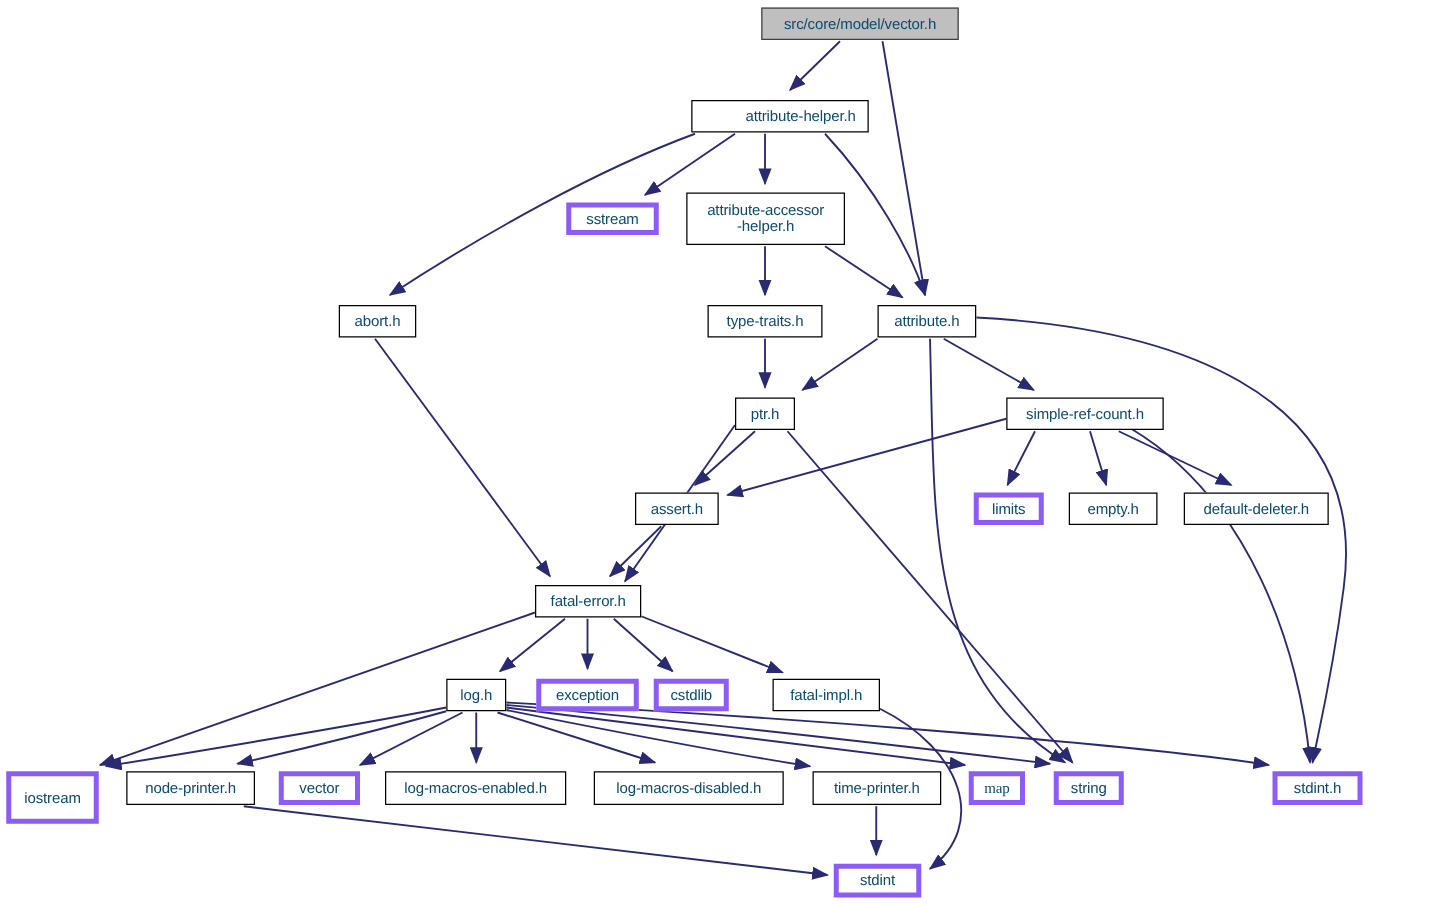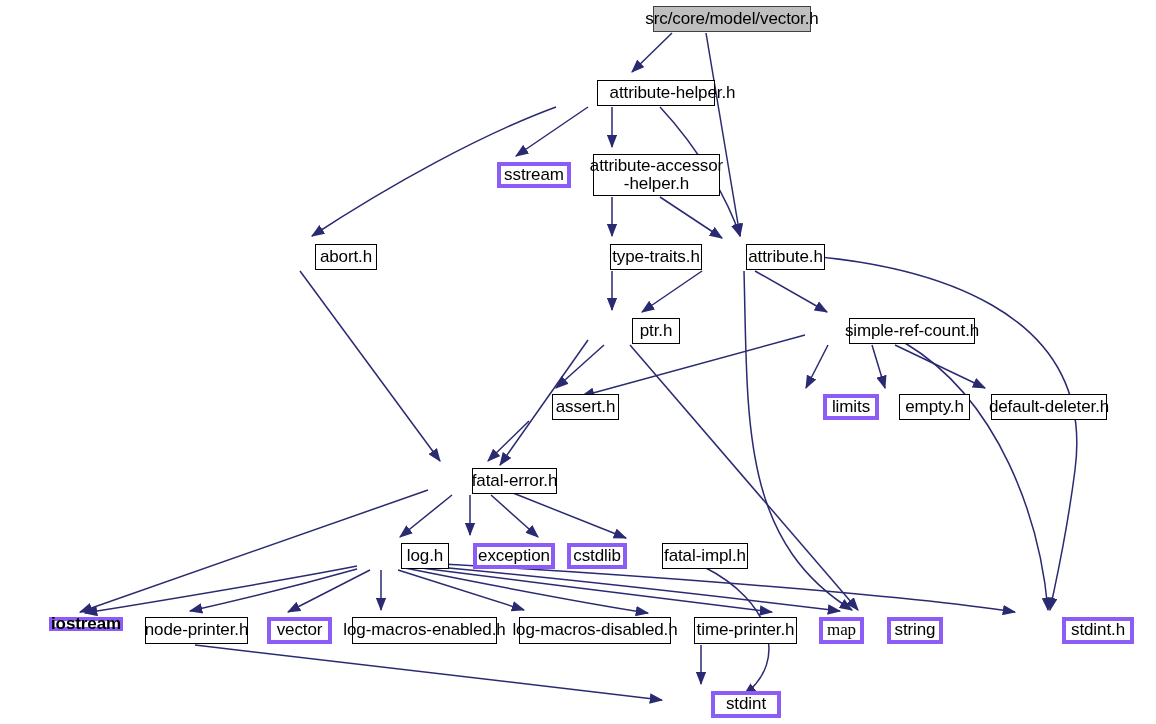--- a/index.html
+++ b/index.html
@@ -26,27 +26,26 @@
     height: 724px;
   }
   .node-box {
     position: absolute;
     box-sizing: border-box;
     display: flex;
     align-items: center;
     justify-content: center;
     text-align: center;
     font-family: "Liberation Sans", sans-serif;
-    font-size: 17px;
+    font-size: 12px;
     line-height: 1.08;
-    color: #000000;
+    color: #0c4a6e;
     background: #ffffff;
     white-space: pre;
     letter-spacing: -0.1px;
-    margin-left: 44px;
   }
   .node-box.kind-root {
     background: #bfbfbf;
     border: 1px solid #404040;
   }
   .node-box.kind-local {
     background: #ffffff;
     border: 1.6px solid #000000;
   }
   .node-box.kind-system {
@@ -102,39 +101,39 @@
         <path d="M 405 566 C 520 580 668 600 772 612" fill="none" stroke="#2a2a72" stroke-width="1.5" marker-end="url(#arrowhead)"></path>
         <path d="M 405 564 C 540 576 716 596 840 611" fill="none" stroke="#2a2a72" stroke-width="1.5" marker-end="url(#arrowhead)"></path>
         <path d="M 405 562 C 600 572 900 594 1015 612" fill="none" stroke="#2a2a72" stroke-width="1.5" marker-end="url(#arrowhead)"></path>
         <path d="M 195 645 L 662 700" fill="none" stroke="#2a2a72" stroke-width="1.5" marker-end="url(#arrowhead)"></path>
         <path d="M 701 645 L 701 684" fill="none" stroke="#2a2a72" stroke-width="1.5" marker-end="url(#arrowhead)"></path>
         <path d="M 704 567 C 770 600 790 660 744 695" fill="none" stroke="#2a2a72" stroke-width="1.5" marker-end="url(#arrowhead)"></path>
       </g>
   </svg>
   <div id="nodes-layer">
       <div class="node-box kind-root" style="left: 609px; top: 6px; width: 158px; height: 26px;">src/core/model/vector.h</div>
-      <div class="node-box kind-local" style="left: 553px; top: 80px; width: 118px; height: 26px; padding-left: 33px;">attribute-helper.h</div>
+      <div class="node-box kind-local" style="left: 553px; top: 80px; width: 142px; height: 26px; padding-left: 33px;">attribute-helper.h</div>
       <div class="node-box kind-system" style="left: 453px; top: 162px; width: 74px; height: 26px;">sstream</div>
       <div class="node-box kind-local" style="left: 549px; top: 154px; width: 127px; height: 42px;">attribute-accessor
 -helper.h</div>
       <div class="node-box kind-local" style="left: 271px; top: 244px; width: 62px; height: 26px;">abort.h</div>
       <div class="node-box kind-local" style="left: 566px; top: 244px; width: 92px; height: 26px;">type-traits.h</div>
       <div class="node-box kind-local" style="left: 702px; top: 244px; width: 79px; height: 26px;">attribute.h</div>
       <div class="node-box kind-local" style="left: 588px; top: 318px; width: 48px; height: 26px;">ptr.h</div>
       <div class="node-box kind-local" style="left: 805px; top: 318px; width: 126px; height: 26px;">simple-ref-count.h</div>
       <div class="node-box kind-local" style="left: 508px; top: 394px; width: 67px; height: 26px;">assert.h</div>
       <div class="node-box kind-system" style="left: 779px; top: 394px; width: 56px; height: 26px;">limits</div>
       <div class="node-box kind-local" style="left: 855px; top: 394px; width: 71px; height: 26px;">empty.h</div>
       <div class="node-box kind-local" style="left: 947px; top: 394px; width: 116px; height: 26px;">default-deleter.h</div>
       <div class="node-box kind-local" style="left: 428px; top: 468px; width: 85px; height: 26px;">fatal-error.h</div>
       <div class="node-box kind-local" style="left: 357px; top: 543px; width: 48px; height: 26px;">log.h</div>
       <div class="node-box kind-system" style="left: 429px; top: 543px; width: 82px; height: 26px;">exception</div>
       <div class="node-box kind-system" style="left: 523px; top: 543px; width: 60px; height: 26px;">cstdlib</div>
       <div class="node-box kind-local" style="left: 618px; top: 543px; width: 86px; height: 26px;">fatal-impl.h</div>
-      <div class="node-box kind-system" style="left: 5px; top: 617px; width: 74px; height: 14px; font-weight: bold;">iostream</div>
+      <div class="node-box kind-system" style="left: 5px; top: 617px; width: 74px; height: 42px;">iostream</div>
       <div class="node-box kind-local" style="left: 101px; top: 617px; width: 103px; height: 27px;">node-printer.h</div>
       <div class="node-box kind-system" style="left: 223px; top: 617px; width: 65px; height: 27px;">vector</div>
       <div class="node-box kind-local" style="left: 308px; top: 617px; width: 145px; height: 27px;">log-macros-enabled.h</div>
       <div class="node-box kind-local" style="left: 475px; top: 617px; width: 152px; height: 27px;">log-macros-disabled.h</div>
       <div class="node-box kind-local" style="left: 650px; top: 617px; width: 103px; height: 27px;">time-printer.h</div>
       <div class="node-box kind-system" style="left: 775px; top: 617px; width: 45px; height: 27px; font-family: Liberation Serif, serif;">map</div>
       <div class="node-box kind-system" style="left: 843px; top: 617px; width: 56px; height: 27px;">string</div>
       <div class="node-box kind-system" style="left: 1018px; top: 617px; width: 72px; height: 27px;">stdint.h</div>
       <div class="node-box kind-system" style="left: 667px; top: 691px; width: 70px; height: 27px;">stdint</div>
     </div>

